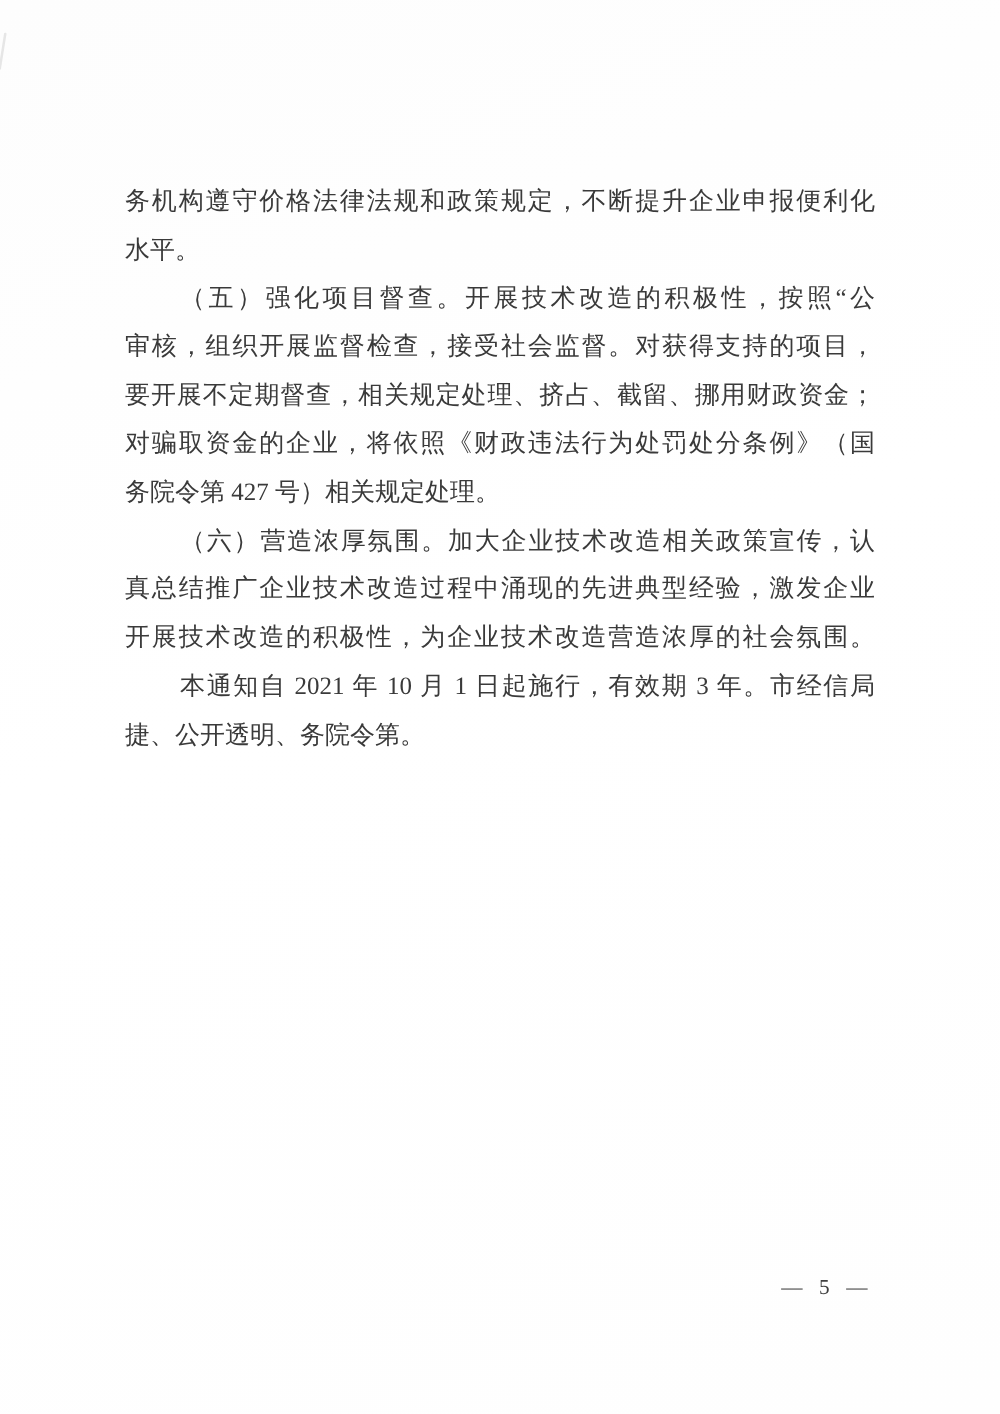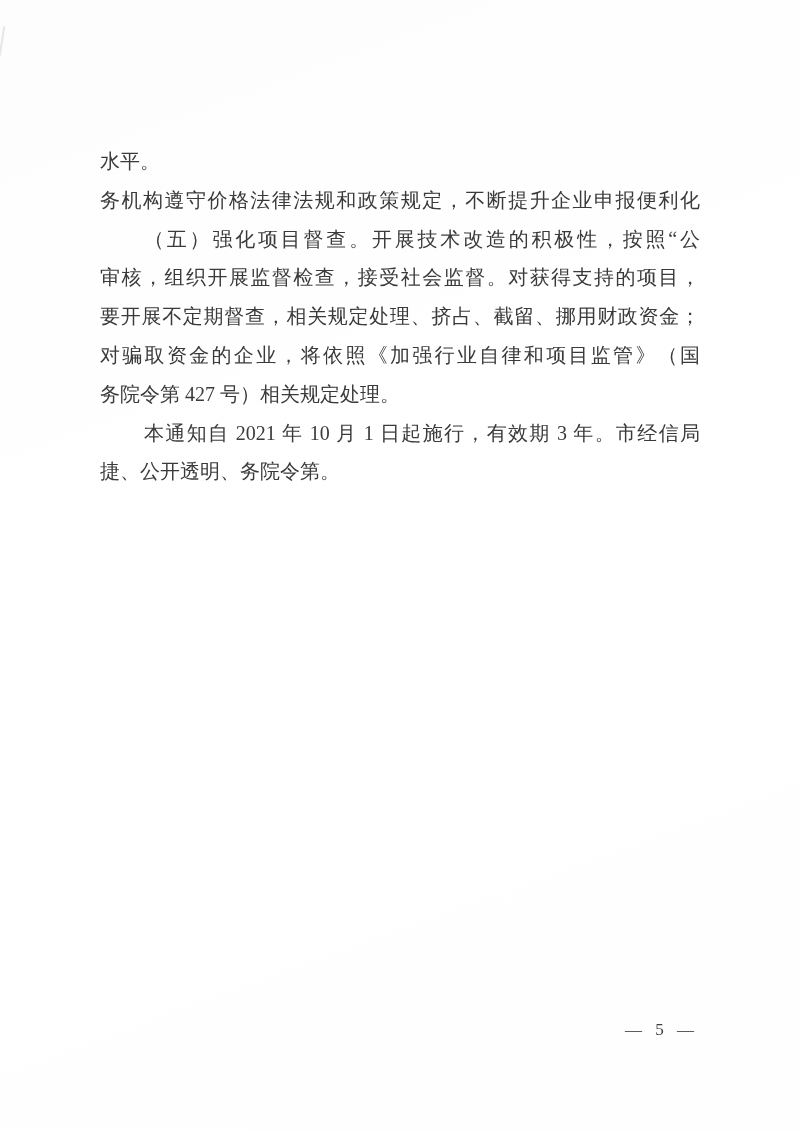--- a/index.html
+++ b/index.html
@@ -71,29 +71,34 @@
     letter-spacing: 1px;
   }
 </style>
 </head>
 <body>
 
 <div class="page">
   <div class="corner-artifact"></div>
   <div class="text-block" id="doc-body">
       <div class="para">
+        <div class="line">务机构遵守价格法律法规和政策规定，不断提升企业申报便利化</div>
         <div class="line no-just">水平。</div>
-        <div class="line">务机构遵守价格法律法规和政策规定，不断提升企业申报便利化</div>
       </div>
       <div class="para">
         <div class="line indent">（五）强化项目督查。开展技术改造的积极性，按照“公</div>
         <div class="line">审核，组织开展监督检查，接受社会监督。对获得支持的项目，</div>
         <div class="line">要开展不定期督查，相关规定处理、挤占、截留、挪用财政资金；</div>
-        <div class="line">对骗取资金的企业，将依照《加强行业自律和项目监管》（国</div>
+        <div class="line">对骗取资金的企业，将依照《财政违法行为处罚处分条例》（国</div>
         <div class="line no-just">务院令第 427 号）相关规定处理。</div>
+      </div>
+      <div class="para">
+        <div class="line indent">（六）营造浓厚氛围。加大企业技术改造相关政策宣传，认</div>
+        <div class="line">真总结推广企业技术改造过程中涌现的先进典型经验，激发企业</div>
+        <div class="line">开展技术改造的积极性，为企业技术改造营造浓厚的社会氛围。</div>
       </div>
       <div class="para">
         <div class="line indent">本通知自 2021 年 10 月 1 日起施行，有效期 3 年。市经信局</div>
         <div class="line no-just">捷、公开透明、务院令第。</div>
       </div>
     </div>
   <div class="page-number">— 5 —</div>
 </div>
 
 </body></html>

